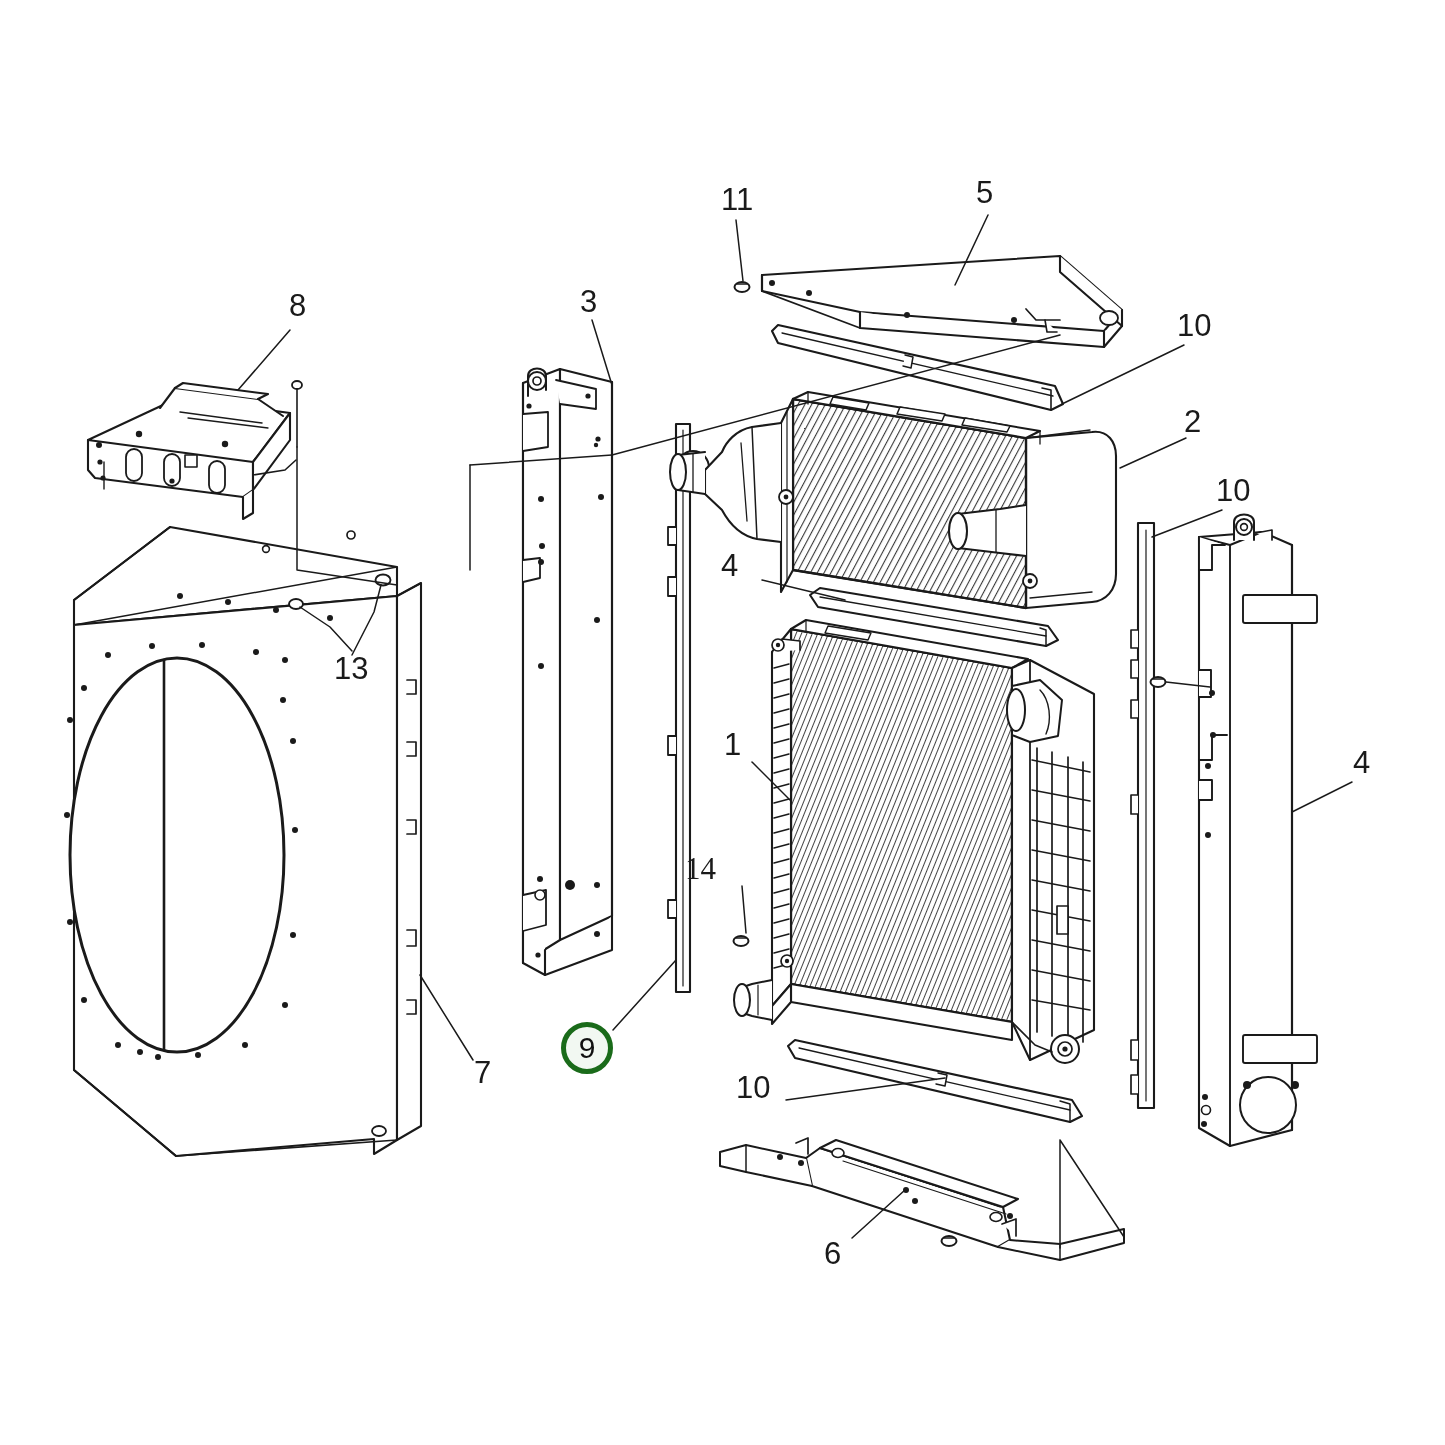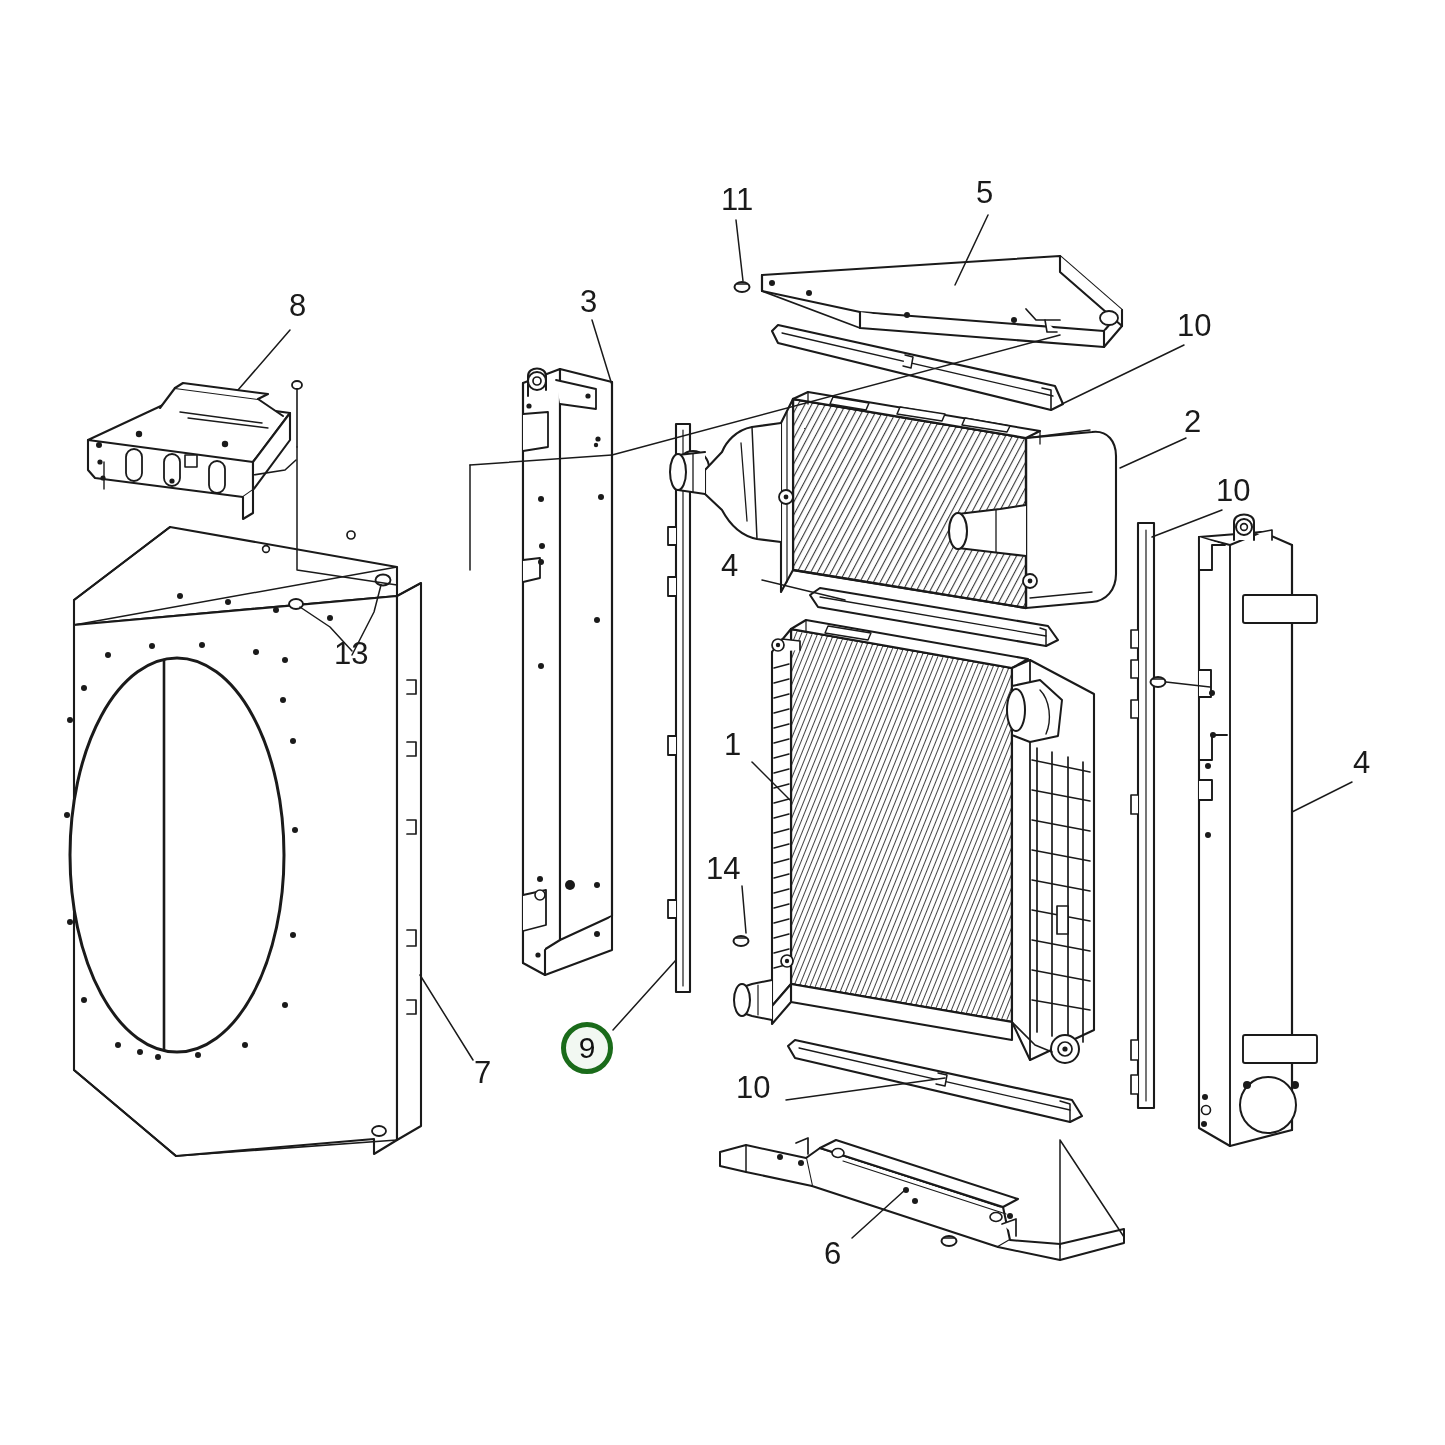--- a/index.html
+++ b/index.html
@@ -454,23 +454,23 @@
   </svg>
 
   <div class="lbl" style="left:721px;top:184px;">11</div>
   <div class="lbl" style="left:976px;top:177px;">5</div>
   <div class="lbl" style="left:289px;top:290px;">8</div>
   <div class="lbl" style="left:580px;top:286px;">3</div>
   <div class="lbl" style="left:1177px;top:310px;">10</div>
   <div class="lbl" style="left:1184px;top:406px;">2</div>
   <div class="lbl" style="left:1216px;top:475px;">10</div>
   <div class="lbl" style="left:721px;top:550px;">4</div>
-  <div class="lbl" style="left:334px;top:638px;">13</div>
+  <div class="lbl" style="left:334px;top:653px;">13</div>
   <div class="lbl" style="left:724px;top:729px;">1</div>
   <div class="lbl" style="left:1353px;top:747px;">4</div>
-  <div class="lbl" style="left:706px;top:853px;">14</div>
+  <div class="lbl" style="left:685px;top:853px;font-family:Liberation Serif, serif;">14</div>
   <div class="lbl" style="left:474px;top:1057px;">7</div>
   <div class="lbl" style="left:736px;top:1072px;">10</div>
   <div class="lbl" style="left:824px;top:1238px;">6</div>
 
   <div class="callout-badge" style="left: 561px; top: 1022px; border-color: rgb(26, 107, 26); background: rgb(242, 248, 242);">9</div>
 
 </div>
 
 </body></html>

